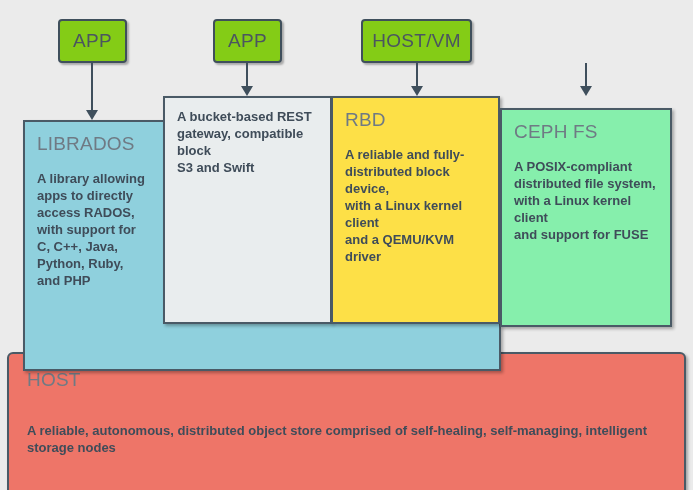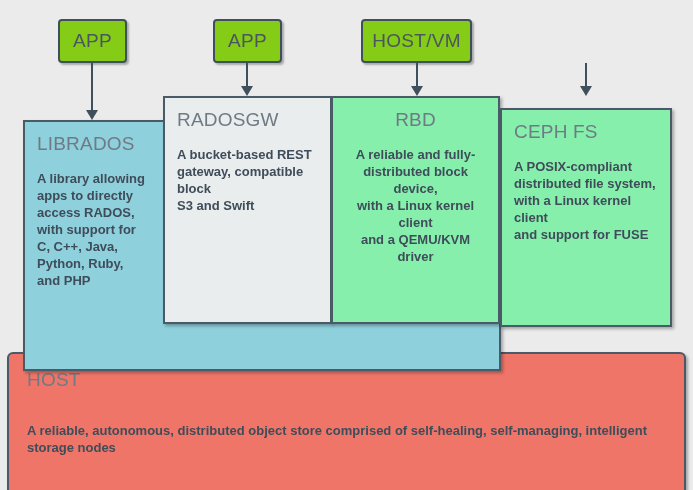--- a/index.html
+++ b/index.html
@@ -97,23 +97,22 @@
     height: 228px;
     background: #e9edee;
     z-index: 3;
   }
 
   #rbd {
     left: 331px;
     top: 96px;
     width: 169px;
     height: 228px;
-    background: #86efac;
+    background: #fde047;
     z-index: 3;
-    text-align: center;
   }
 
   #cephfs {
     left: 500px;
     top: 108px;
     width: 172px;
     height: 219px;
     background: #86efac;
     z-index: 3;
   }
@@ -162,21 +161,20 @@
     <div class="desc">A library allowing
 apps to directly
 access RADOS,
 with support for
 C, C++, Java,
 Python, Ruby,
 and PHP</div>
   </div>
 
   <div class="layer" id="radosgw">
-    <div class="title">RADOSGW</div>
     <div class="desc">A bucket-based REST
 gateway, compatible block
 S3 and Swift</div>
   </div>
 
   <div class="layer" id="rbd">
     <div class="title">RBD</div>
     <div class="desc">A reliable and fully-
 distributed block device,
 with a Linux kernel client

